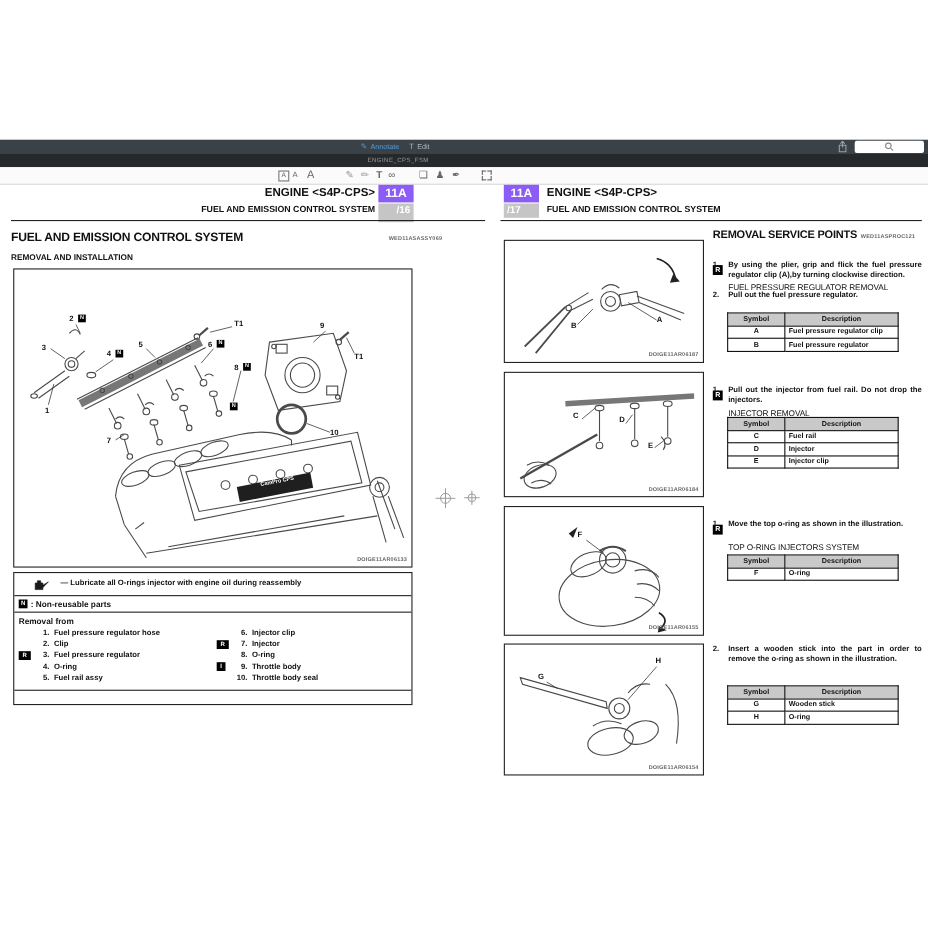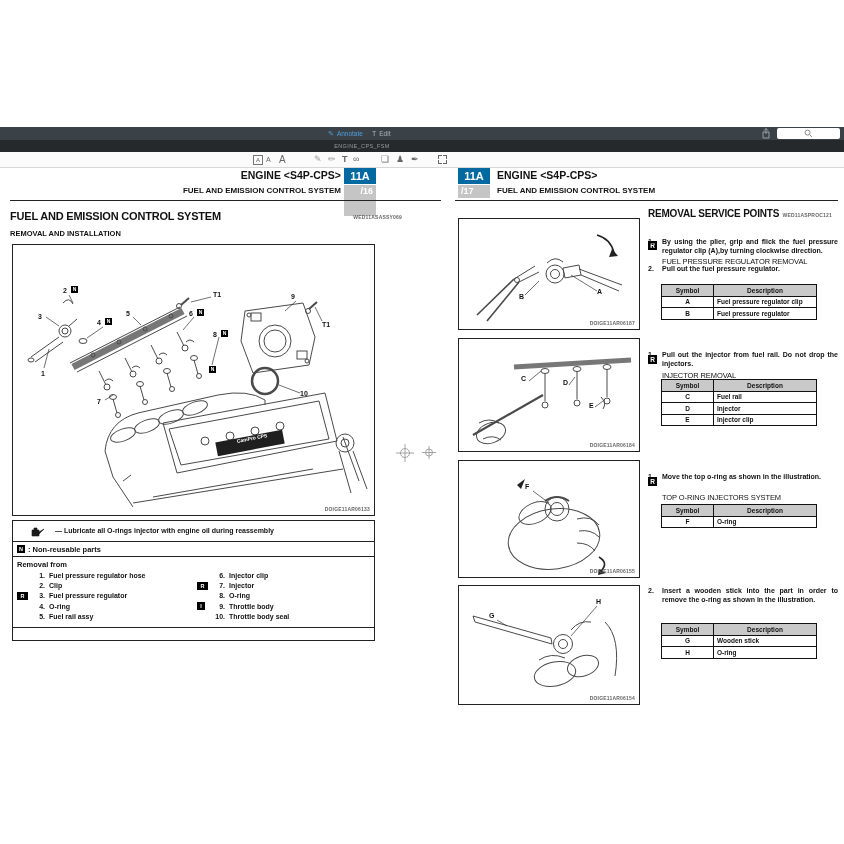--- a/index.html
+++ b/index.html
@@ -24,21 +24,21 @@
            color:#666;font-size:9px;line-height:15px;cursor:default;}
   .tb-border-a{border:1px solid #777;font-size:6px;width:8px;height:8px;line-height:8px;text-align:center;top:3px;}
   .crop-ic{position:absolute;top:3px;width:9px;height:9px;}
   .crop-ic span{position:absolute;width:3px;height:3px;border:0 solid #666;}
   .c-tl{left:0;top:0;border-left-width:1px!important;border-top-width:1px!important;}
   .c-tr{right:0;top:0;border-right-width:1px!important;border-top-width:1px!important;}
   .c-bl{left:0;bottom:0;border-left-width:1px!important;border-bottom-width:1px!important;}
   .c-br{right:0;bottom:0;border-right-width:1px!important;border-bottom-width:1px!important;}
   .page-title{font-size:10.5px;font-weight:bold;}
   .page-sub{font-size:8px;font-weight:bold;}
-  .chapter-badge{background:#0369a1;color:#fff;font-weight:bold;font-size:11px;text-align:center;line-height:16px;}
+  .chapter-badge{background:#8b5cf6;color:#fff;font-weight:bold;font-size:11px;text-align:center;line-height:16px;}
   .pageno-badge{background:#c5c5c5;color:#fff;font-weight:bold;font-size:9px;line-height:13px;text-align:right;padding-right:3px;box-sizing:border-box;}
   .hr{position:absolute;height:1px;background:#222;}
   .tiny-code{font-size:5px;color:#666;letter-spacing:.2px;font-weight:bold;}
   .frame{position:absolute;border:1px solid #222;background:#fff;box-sizing:border-box;}
   .callout{position:absolute;font-size:7px;font-weight:bold;color:#111;line-height:7px;}
   .nbox{position:absolute;width:7px;height:7px;background:#000;color:#fff;font-size:5px;font-weight:bold;
         text-align:center;line-height:7px;}
   .fig-code{position:absolute;right:4px;bottom:3px;font-size:5px;color:#666;font-weight:bold;letter-spacing:.2px;}
   .fig-label{position:absolute;font-size:7px;font-weight:bold;color:#111;}
 
@@ -111,21 +111,21 @@
       <span class="c-tl"></span>
         <span class="c-tr"></span>
         <span class="c-bl"></span>
         <span class="c-br"></span>
     </span>
   </div>
 
   <div class="abs page-title" style="left:100px;top:169px;width:241px;text-align:right;">ENGINE &lt;S4P-CPS&gt;</div>
   <div class="abs chapter-badge" style="left:344px;top:168px;width:32px;height:16px;">11A</div>
   <div class="abs page-sub" style="left:60px;top:186px;width:281px;text-align:right;">FUEL AND EMISSION CONTROL SYSTEM</div>
-  <div class="abs pageno-badge" style="left:344px;top:185px;width:32px;height:31px;">/16</div>
+  <div class="abs pageno-badge" style="left:344px;top:185px;width:32px;height:17px;">/16</div>
   <div class="hr" style="left:10px;top:200px;width:431px;"></div>
 
   <div class="abs chapter-badge" style="left:458px;top:168px;width:32px;height:16px;">11A</div>
   <div class="abs pageno-badge" style="left:458px;top:185px;width:32px;height:13px;text-align:left;padding-left:3px;">/17</div>
   <div class="abs page-title" style="left:497px;top:169px;">ENGINE &lt;S4P-CPS&gt;</div>
   <div class="abs page-sub" style="left:497px;top:186px;">FUEL AND EMISSION CONTROL SYSTEM</div>
   <div class="hr" style="left:455px;top:200px;width:383px;"></div>
 
   <div class="abs" style="left:10px;top:210px;font-size:11px;font-weight:bold;letter-spacing:-.2px;">FUEL AND EMISSION CONTROL SYSTEM</div>
   <div class="abs tiny-code" style="left:330px;top:214px;width:72px;text-align:right;">WED11ASASSY069</div>

